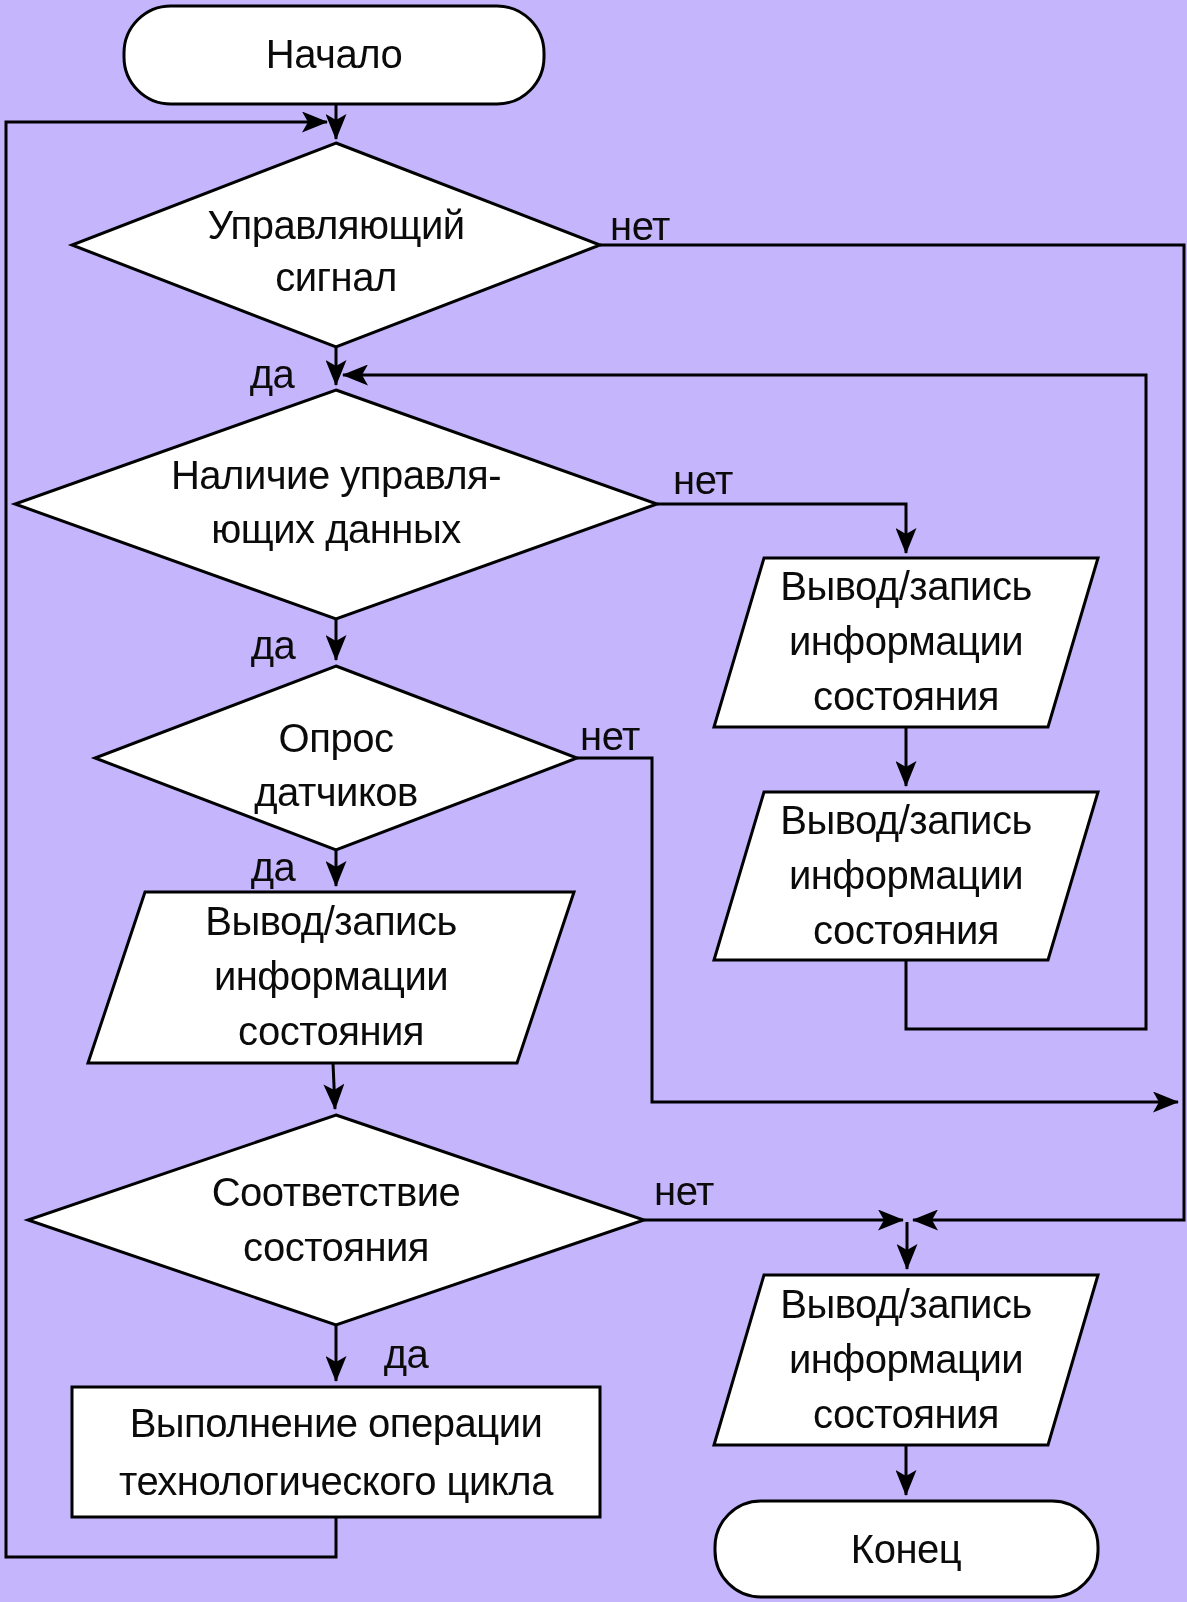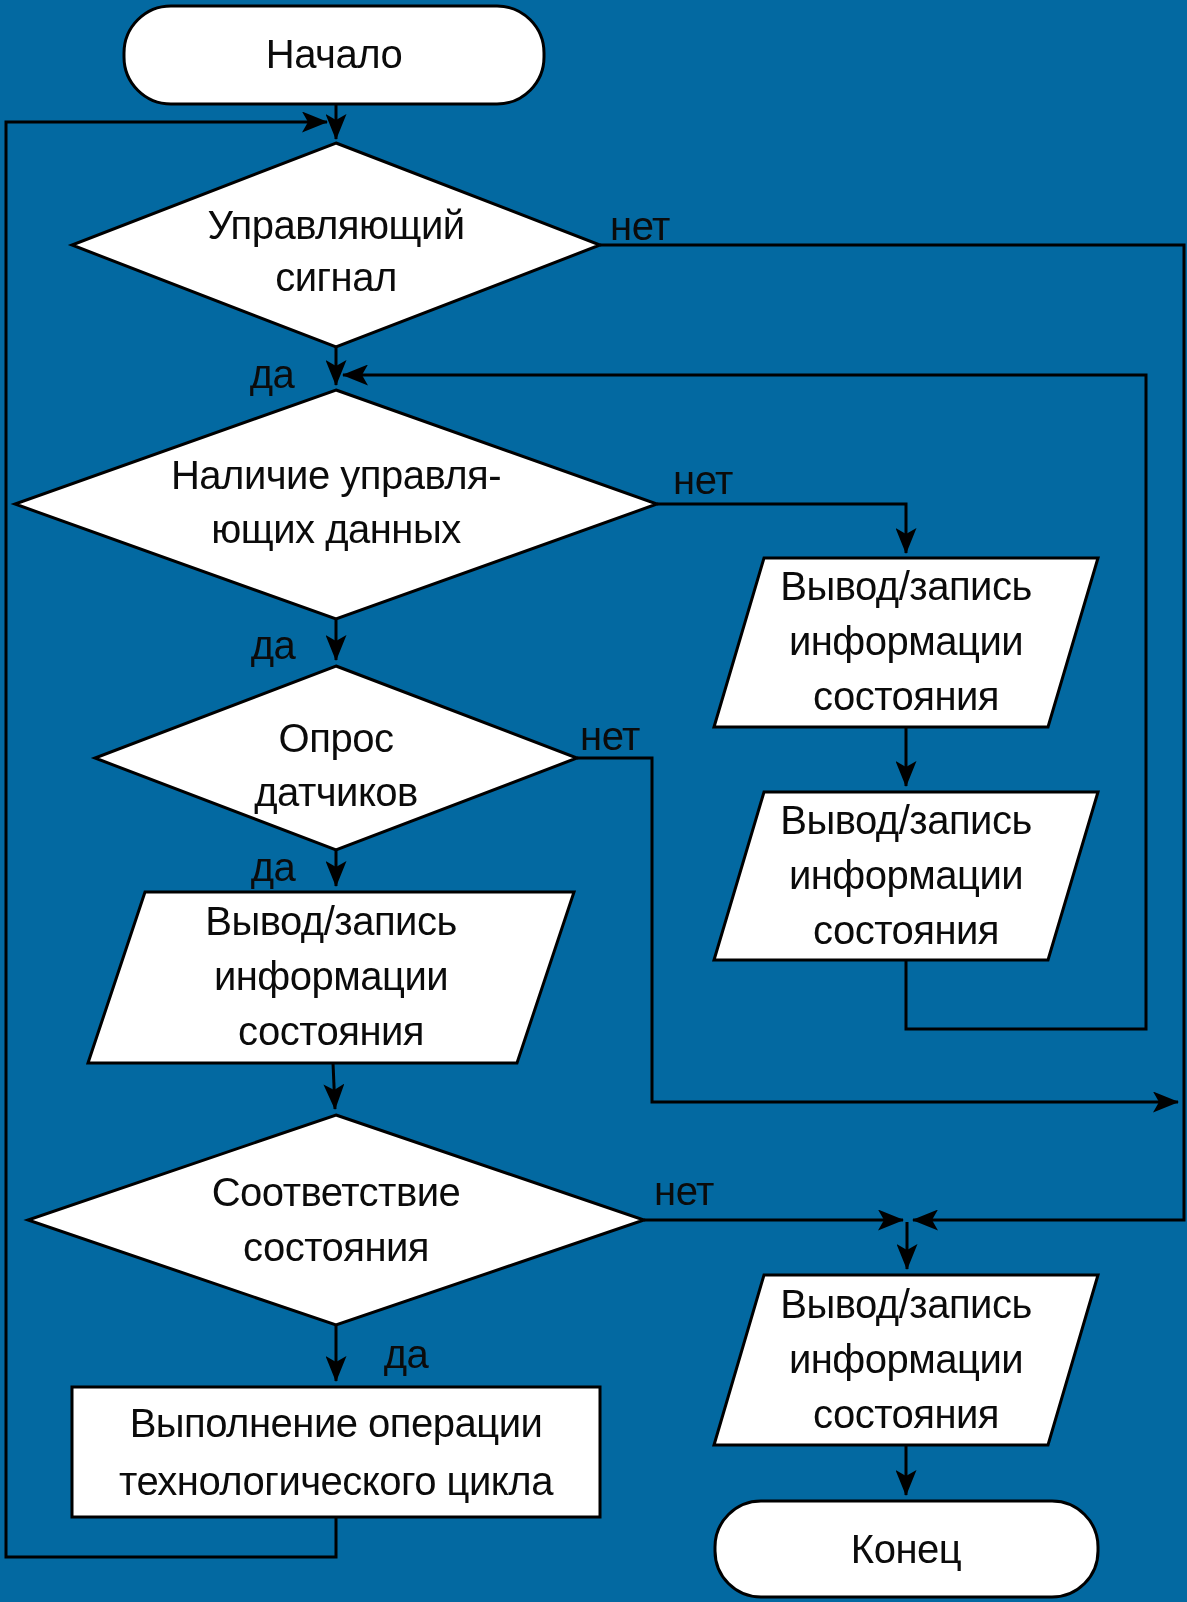--- a/index.html
+++ b/index.html
@@ -1,16 +1,16 @@
 <!DOCTYPE html>
 <html><head>
 <meta charset="utf-8">
 <style>
   html,body{margin:0;padding:0;background:#ffffff;}
-  .stage{width:1187px;height:1602px;position:relative;background:#0369a1;overflow:hidden;}
+  .stage{width:1187px;height:1602px;position:relative;background:#c4b5fd;overflow:hidden;}
   svg{display:block;}
   .shape{fill:#ffffff;stroke:#000000;stroke-width:3;stroke-linejoin:miter;}
   .edge{fill:none;stroke:#000000;stroke-width:3;stroke-linejoin:miter;}
   .node-text{font-family:"Liberation Sans","DejaVu Sans",sans-serif;font-size:40px;fill:#0b0b0b;
              text-anchor:middle;letter-spacing:-0.5px;}
   .edge-label{font-family:"Liberation Sans","DejaVu Sans",sans-serif;font-size:40px;fill:#0b0b0b;
              text-anchor:middle;letter-spacing:-0.5px;}
 </style>
 </head>
 <body>

